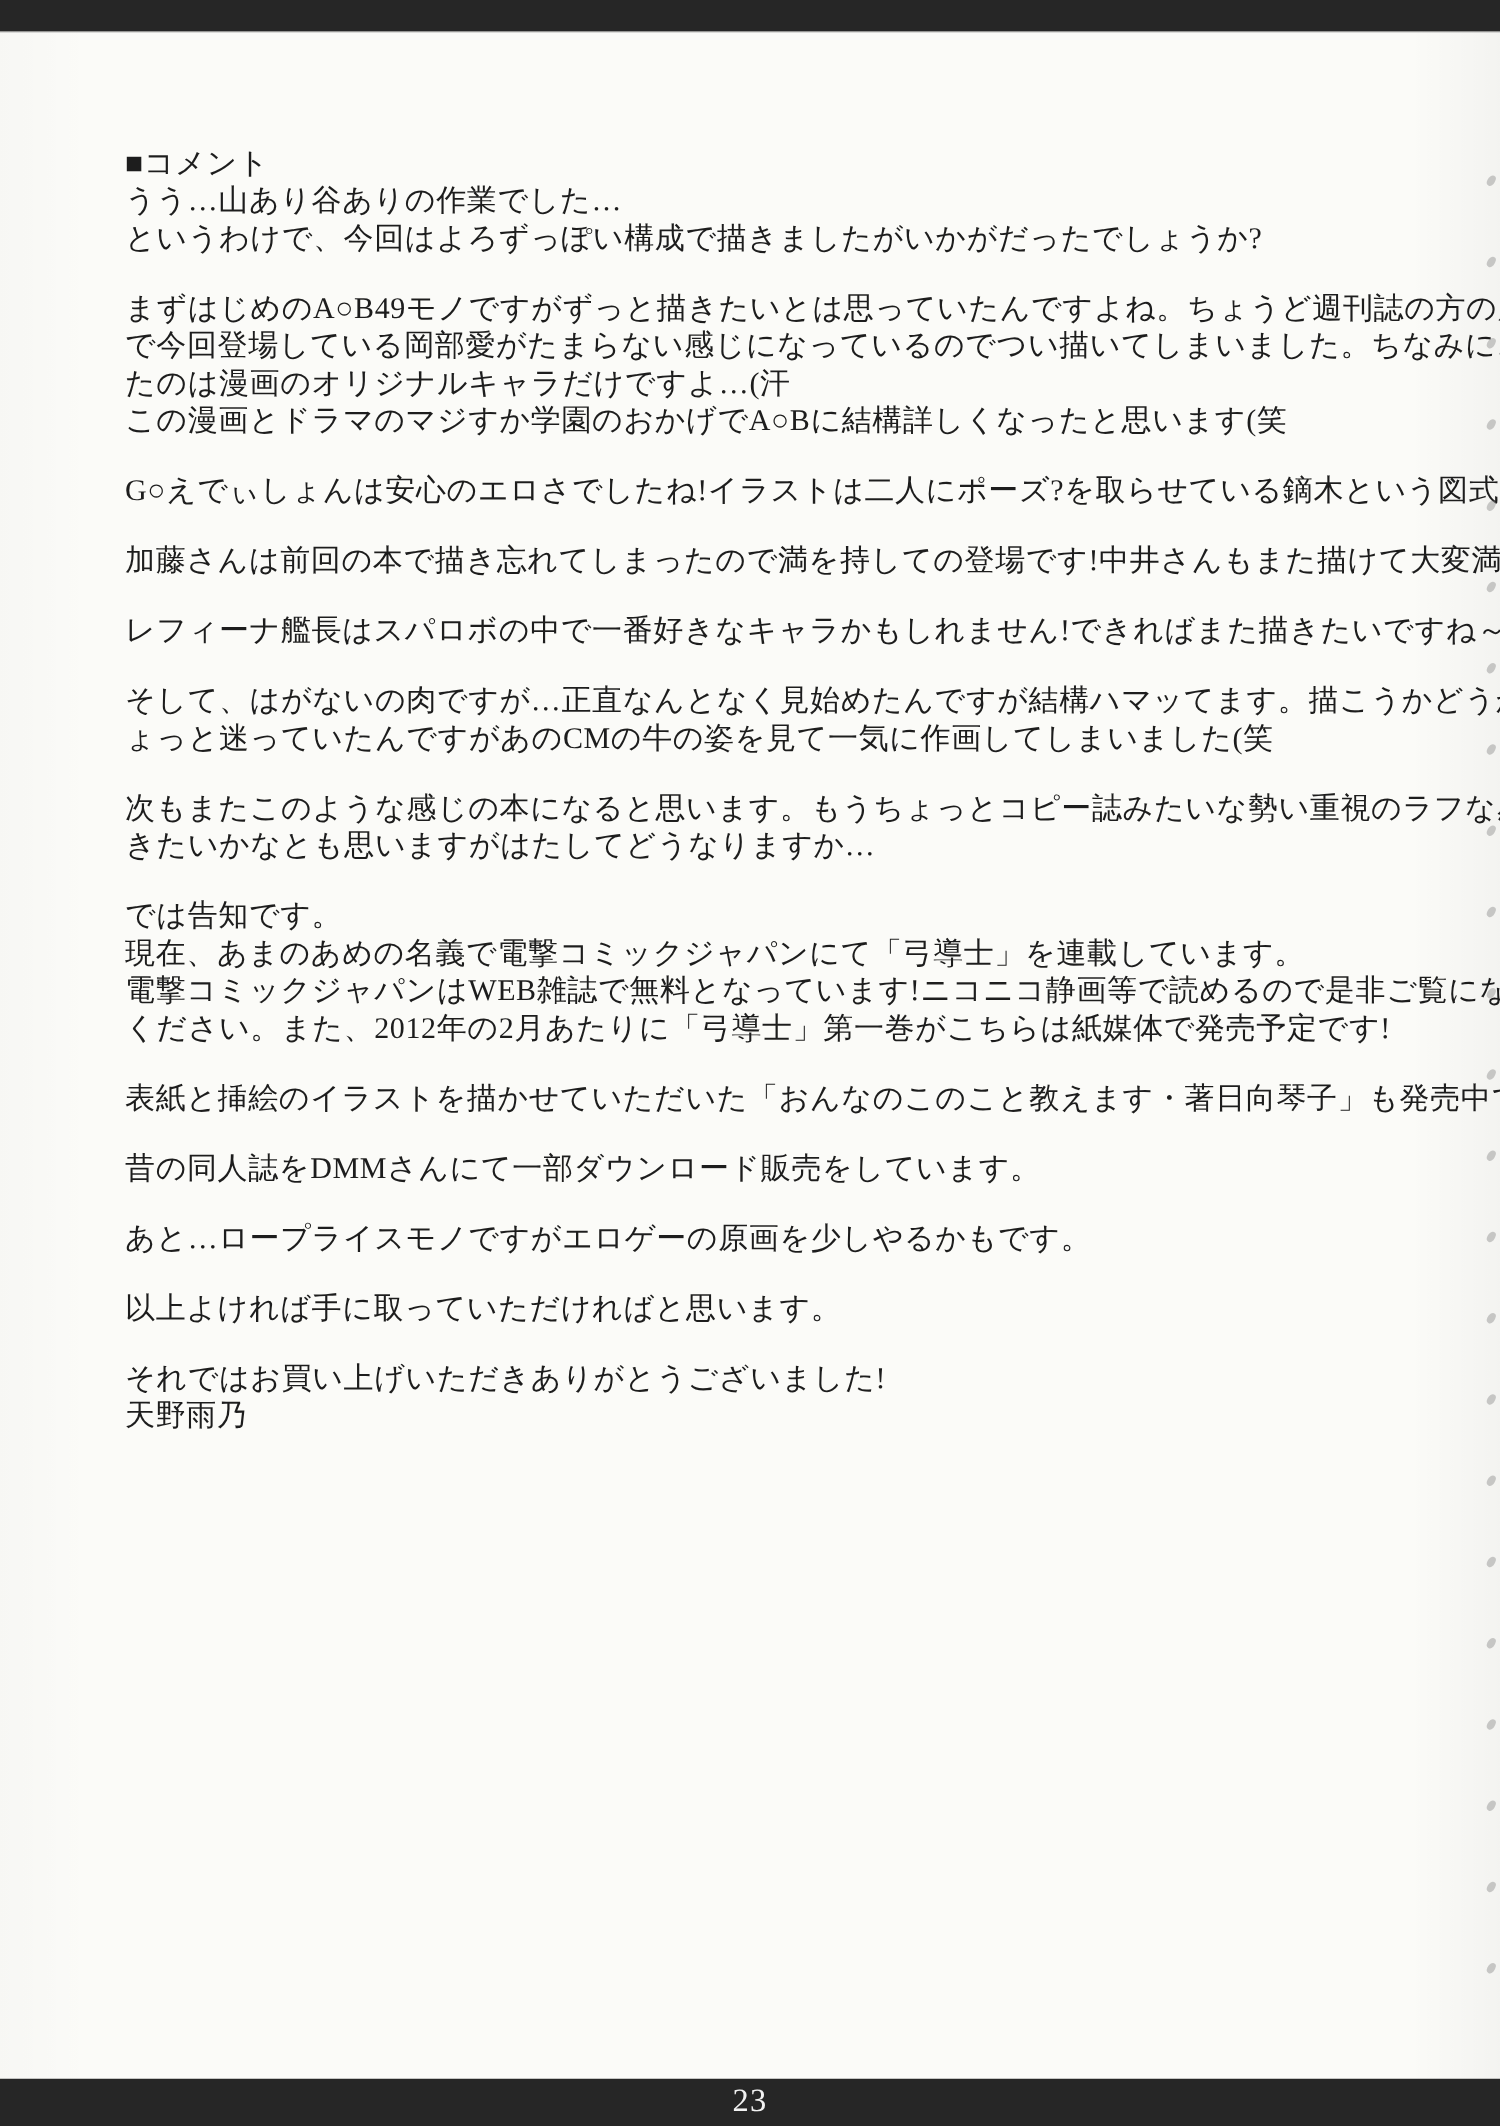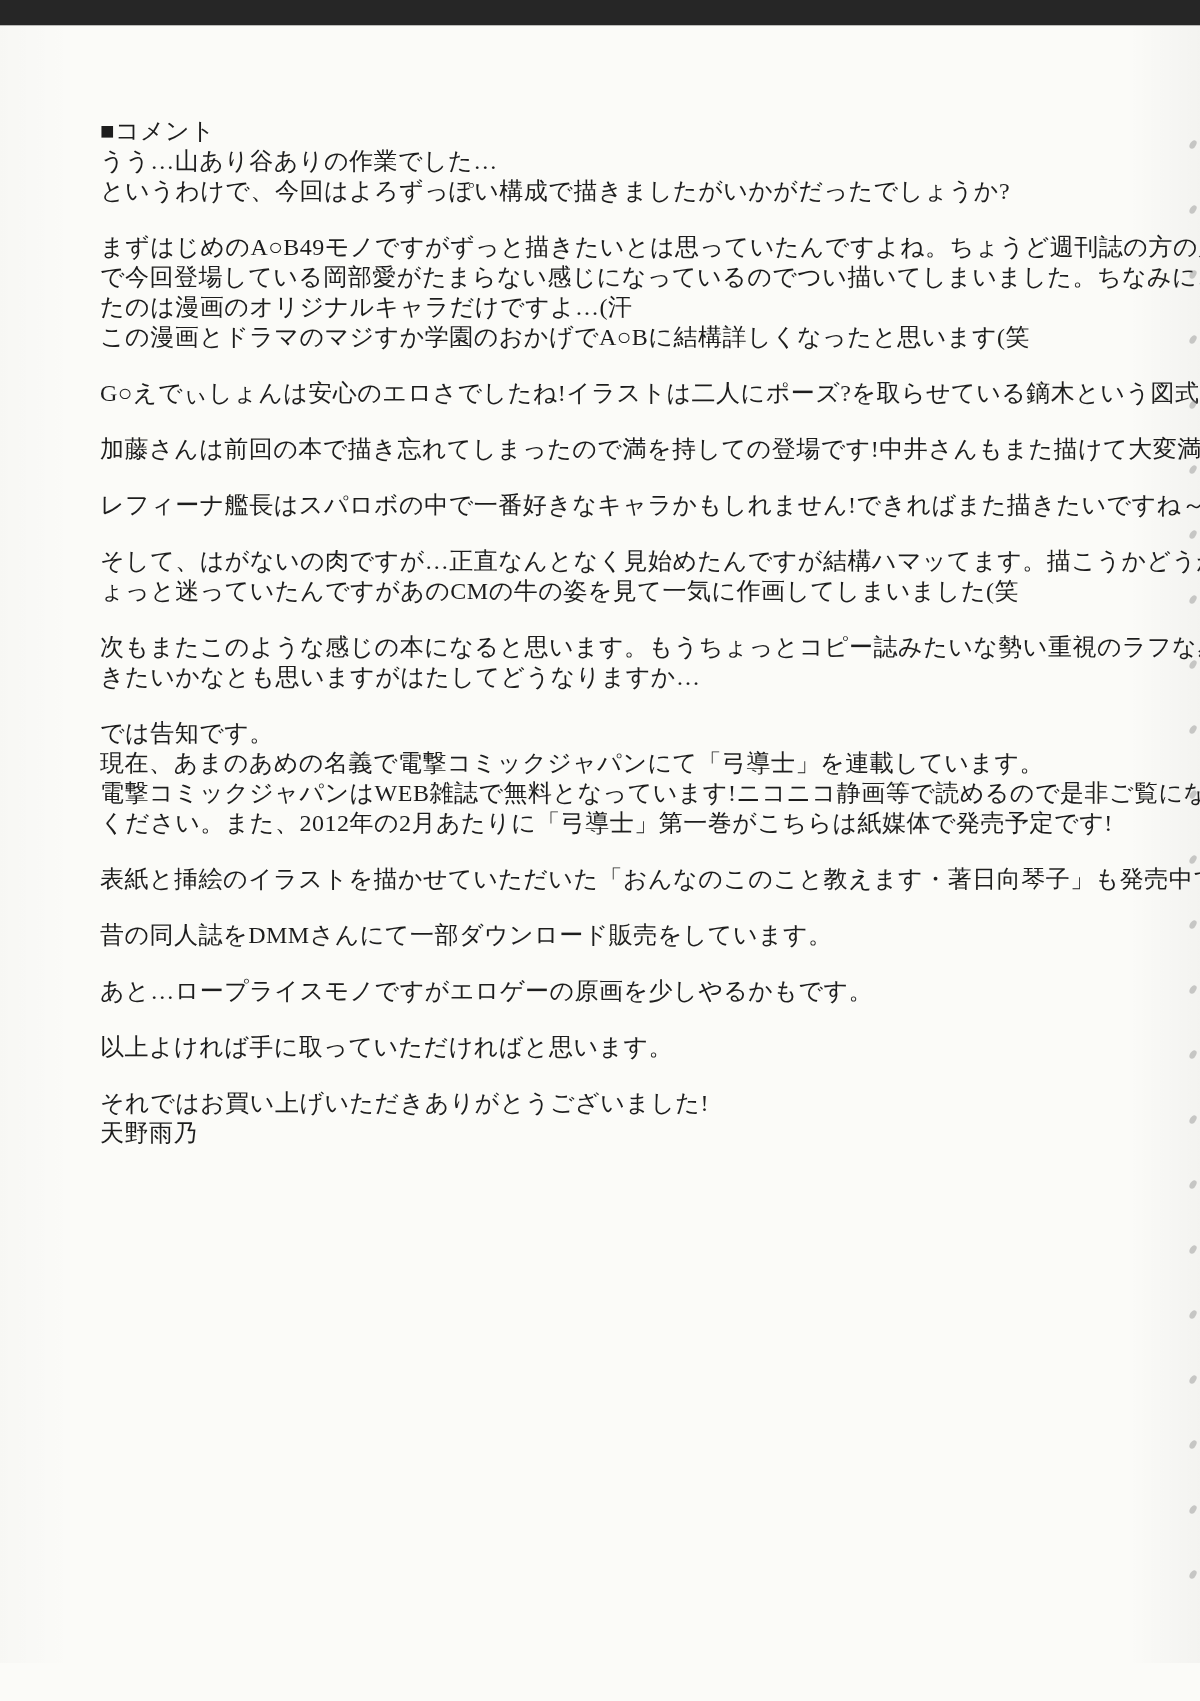--- a/index.html
+++ b/index.html
@@ -158,13 +158,16 @@
       <div class="artifact" style="left: 1190px; top: 1115px;"></div>
       <div class="artifact" style="left: 1190px; top: 1180px;"></div>
       <div class="artifact" style="left: 1190px; top: 1245px;"></div>
       <div class="artifact" style="left: 1190px; top: 1310px;"></div>
       <div class="artifact" style="left: 1190px; top: 1375px;"></div>
       <div class="artifact" style="left: 1190px; top: 1440px;"></div>
       <div class="artifact" style="left: 1190px; top: 1505px;"></div>
       <div class="artifact" style="left: 1190px; top: 1570px;"></div>
     </div>
 
+  <div class="bar bottom">
+    <span class="page-number">23</span>
+  </div>
 </div>
 
 </body></html>

